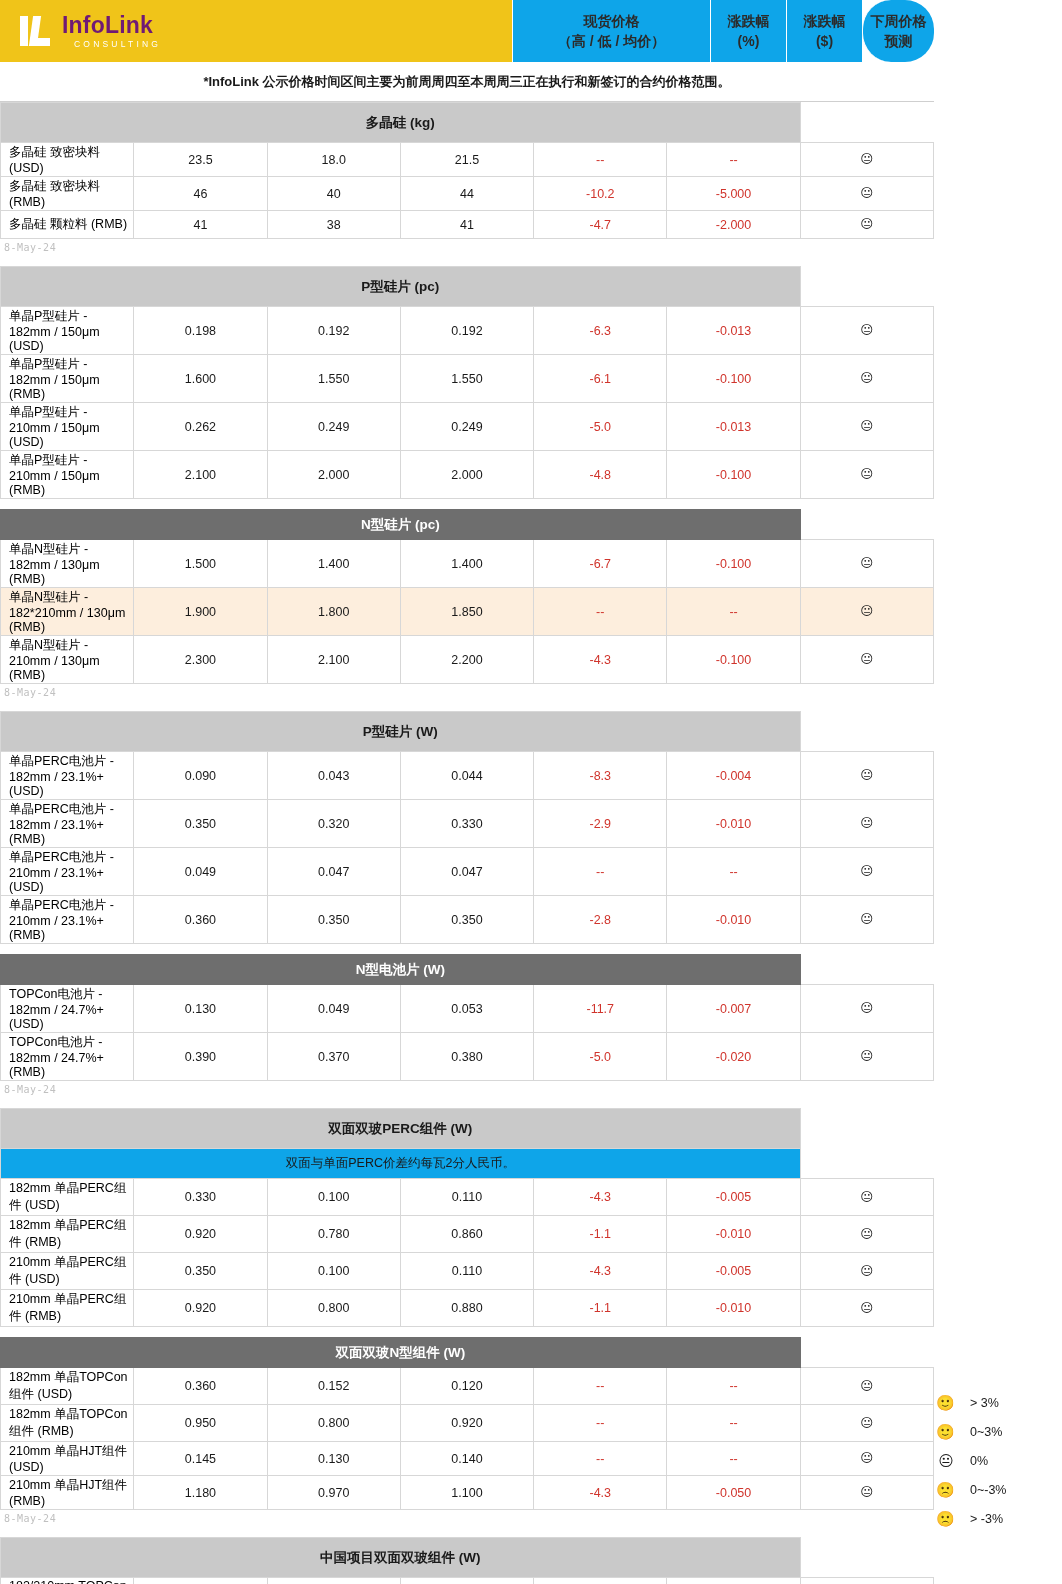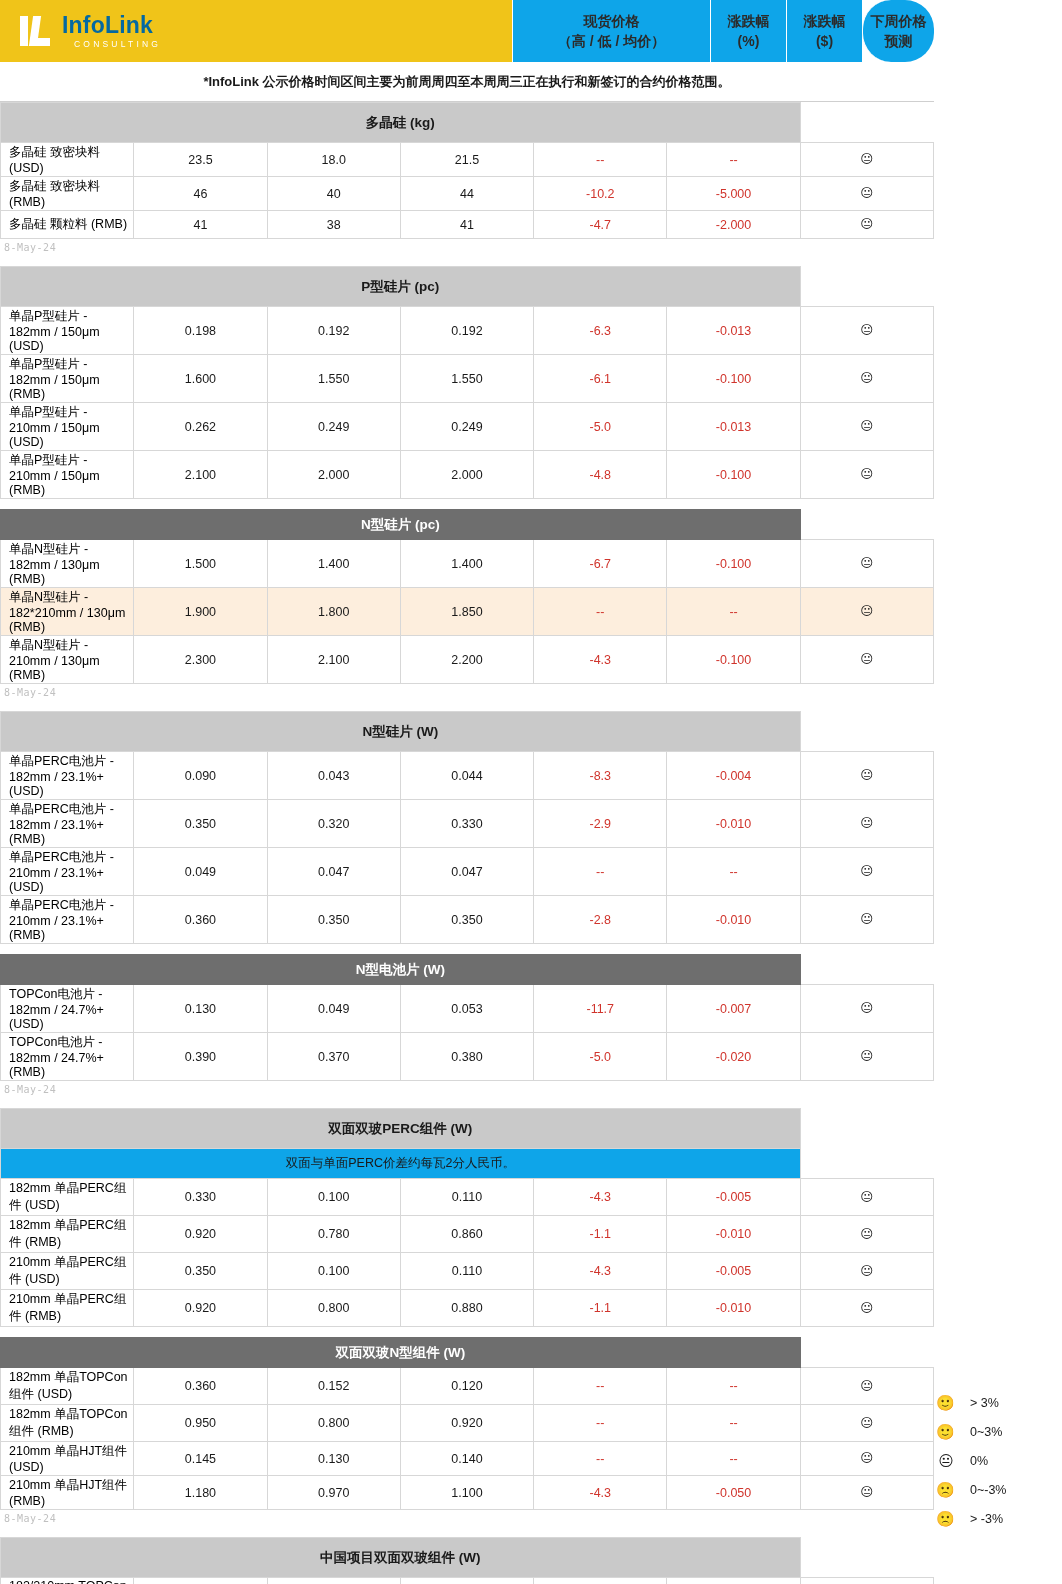--- a/index.html
+++ b/index.html
@@ -17,21 +17,21 @@
   .header { display: flex; width: 100%; height: 62px; }
   .logo-cell {
     width: 512px; background: #f0c419; display: flex; align-items: center;
     padding-left: 18px; gap: 10px;
   }
   .logo-mark { width: 34px; height: 34px; position: relative; flex: 0 0 auto; }
   .logo-mark .b1 { position:absolute; left:2px; top:2px; width:8px; height:30px; background:#fff; }
   .logo-mark .b2 { position:absolute; left:13px; top:2px; width:8px; height:30px; background:#fff; transform:skewX(-8deg); }
   .logo-mark .b3 { position:absolute; left:13px; top:24px; width:19px; height:8px; background:#fff; }
   .logo-text { line-height: 1; }
-  .logo-text .t1 { font-size: 23px; font-weight: 700; color: #0369a1; letter-spacing: .2px; }
+  .logo-text .t1 { font-size: 23px; font-weight: 700; color: #701a75; letter-spacing: .2px; }
   .logo-text .t2 { font-size: 8.5px; color: #fff; letter-spacing: 3.2px; margin-top: 3px; margin-left: 12px; }
 
   .hcell {
     background: #0ea5e9; border-left: 1px solid #fff;
     display:flex; align-items:center; justify-content:center; text-align:center;
     font-size: 14px; font-weight: 700; color: #2b2b2b; line-height: 1.45;
   }
   .hcell.price { width: 198px; }
   .hcell.pct { width: 76px; }
   .hcell.usd { width: 76px; }
@@ -240,21 +240,21 @@
             <td class="c-usd neg">-0.100</td>
             <td class="c-fore face">😐</td>
           </tr>
         </tbody>
       </table>
       <div class="datestamp">8-May-24</div>
       <div class="spacer"></div>
       <table class="t">
         <tbody>
           <tr class="group-light">
-            <td colspan="6">N型硅片 (W)</td>
+            <td colspan="6">P型硅片 (W)</td>
           </tr>
           <tr>
             <td class="c-name">单晶PERC电池片 - 182mm / 23.1%+ (USD)</td>
             <td class="c-num">0.090</td>
             <td class="c-num">0.043</td>
             <td class="c-num">0.044</td>
             <td class="c-pct neg">-8.3</td>
             <td class="c-usd neg">-0.004</td>
             <td class="c-fore face">😐</td>
           </tr>

